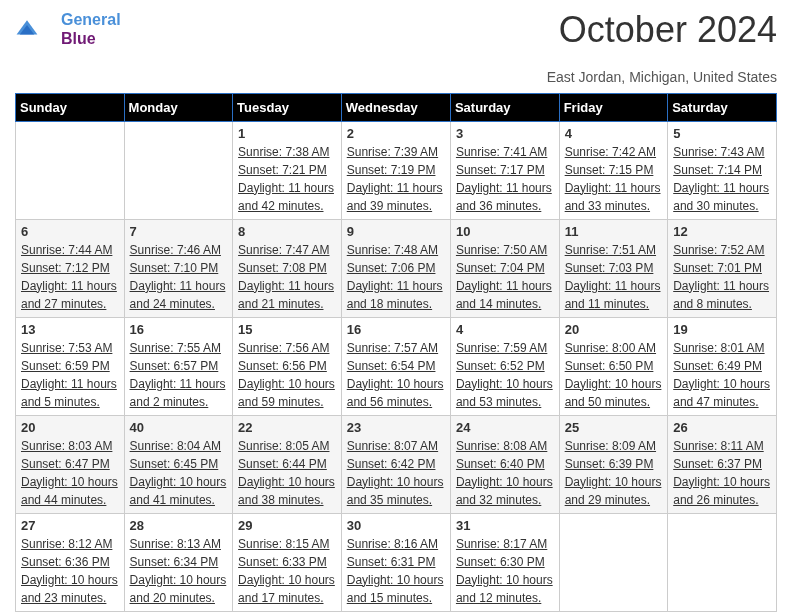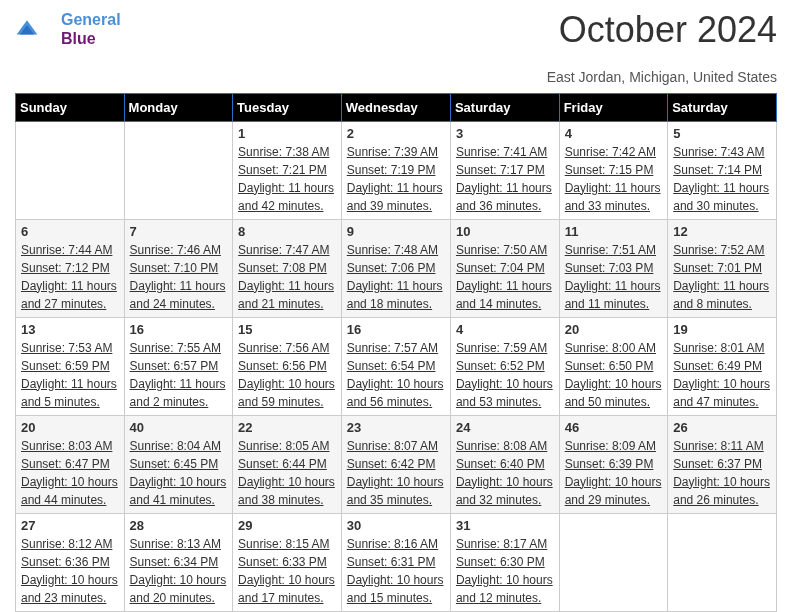--- a/index.html
+++ b/index.html
@@ -224,21 +224,21 @@
         </td>
         <td>
           <span class="day-num">23</span>
           <div class="day-info">Sunrise: 8:07 AM<br>Sunset: 6:42 PM<br>Daylight: 10 hours and 35 minutes.</div>
         </td>
         <td>
           <span class="day-num">24</span>
           <div class="day-info">Sunrise: 8:08 AM<br>Sunset: 6:40 PM<br>Daylight: 10 hours and 32 minutes.</div>
         </td>
         <td>
-          <span class="day-num">46</span>
+          <span class="day-num">25</span>
           <div class="day-info">Sunrise: 8:09 AM<br>Sunset: 6:39 PM<br>Daylight: 10 hours and 29 minutes.</div>
         </td>
         <td>
           <span class="day-num">26</span>
           <div class="day-info">Sunrise: 8:11 AM<br>Sunset: 6:37 PM<br>Daylight: 10 hours and 26 minutes.</div>
         </td>
       </tr>
       <tr>
         <td>
           <span class="day-num">27</span>

